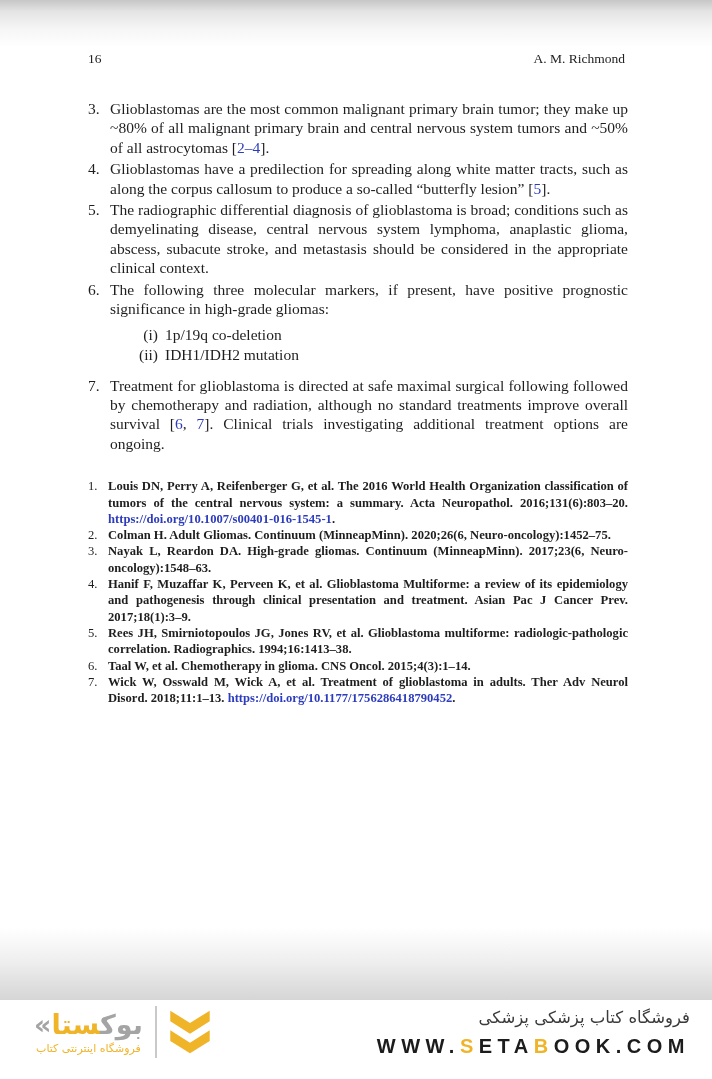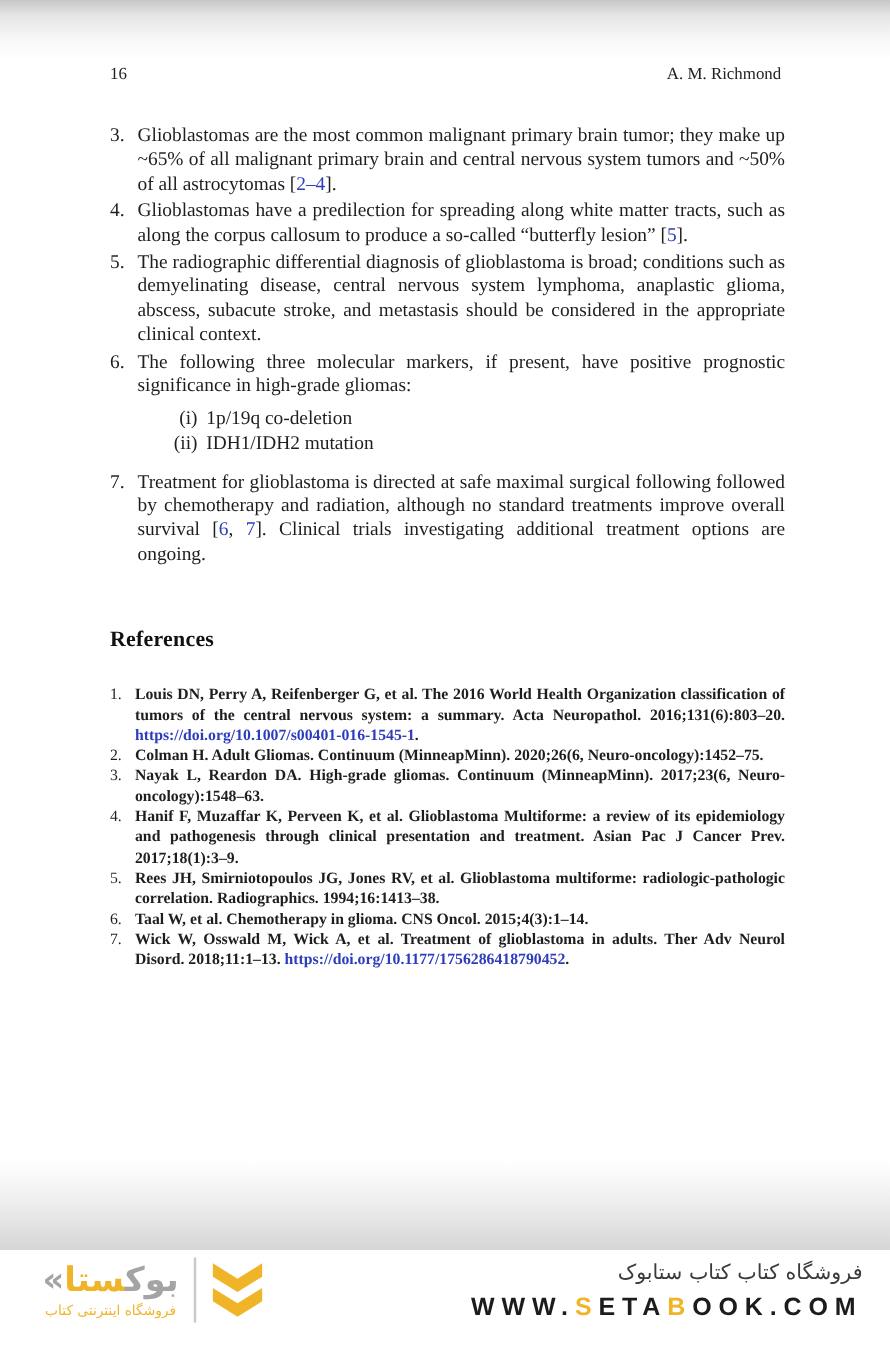--- a/index.html
+++ b/index.html
@@ -91,21 +91,21 @@
   <div class="page">
     <div class="page-header">
       <span>16</span>
       <span>A. M. Richmond</span>
     </div>
 
     <div class="content">
 
       <div class="list-item">
         <span class="li-num">3.</span>
-        <span class="li-text"><span>Glioblastomas are the most common malignant primary brain tumor; they make up ~65% of all malignant primary brain and central nervous system tumors and ~50% of all astrocytomas [</span><span class="link">2–4</span><span>].</span></span>
+        <span class="li-text"><span>Glioblastomas are the most common malignant primary brain tumor; they make up ~80% of all malignant primary brain and central nervous system tumors and ~50% of all astrocytomas [</span><span class="link">2–4</span><span>].</span></span>
       </div>
 
       <div class="list-item">
         <span class="li-num">4.</span>
         <span class="li-text"><span>Glioblastomas have a predilection for spreading along white matter tracts, such as along the corpus callosum to produce a so-called “butterfly lesion” [</span><span class="link">5</span><span>].</span></span>
       </div>
 
       <div class="list-item">
         <span class="li-num">5.</span>
         <span class="li-text"><span>The radiographic differential diagnosis of glioblastoma is broad; conditions such as demyelinating disease, central nervous system lymphoma, anaplastic glioma, abscess, subacute stroke, and metastasis should be considered in the appropriate clinical context.</span></span>
@@ -126,21 +126,20 @@
             </span>
           </span>
         </span>
       </div>
 
       <div class="list-item">
         <span class="li-num">7.</span>
         <span class="li-text"><span>Treatment for glioblastoma is directed at safe maximal surgical following followed by chemotherapy and radiation, although no standard treatments improve overall survival [</span><span class="link">6</span><span>, </span><span class="link">7</span><span>]. Clinical trials investigating additional treatment options are ongoing.</span></span>
       </div>
 
-      <div class="refs-heading">References</div>
 
       <div class="refs">
         <div class="ref-item">
           <span class="ref-num">1.</span>
           <span class="ref-text"><span>Louis DN, Perry A, Reifenberger G, et al. The 2016 World Health Organization classification of tumors of the central nervous system: a summary. Acta Neuropathol. 2016;131(6):803–20. </span><span class="link">https://doi.org/10.1007/s00401-016-1545-1</span><span>.</span></span>
         </div>
         <div class="ref-item">
           <span class="ref-num">2.</span>
           <span class="ref-text"><span>Colman H. Adult Gliomas. Continuum (MinneapMinn). 2020;26(6, Neuro-oncology):1452–75.</span></span>
         </div>
@@ -177,17 +176,17 @@
         </div>
         <div class="brand-tagline" dir="rtl">فروشگاه اینترنتی کتاب</div>
       </div>
       <div class="brand-divider"></div>
       <svg class="brand-mark" viewBox="0 0 56 60" aria-hidden="true">
         <path d="M4 4 L28 19 L52 4 L52 17 L28 32 L4 17 Z"></path>
         <path d="M4 28 L28 43 L52 28 L52 41 L28 56 L4 41 Z"></path>
       </svg>
     </div>
     <div class="site-info">
-      <div class="site-title" dir="rtl">فروشگاه کتاب کتاب ستابوک</div>
+      <div class="site-title" dir="rtl">فروشگاه کتاب پزشکی پزشکی</div>
       <div class="site-url"><span>WWW.</span><span class="accent">S</span><span>ETA</span><span class="accent">B</span><span>OOK.COM</span></div>
     </div>
   </div>
 </div>
 
 </body></html>

